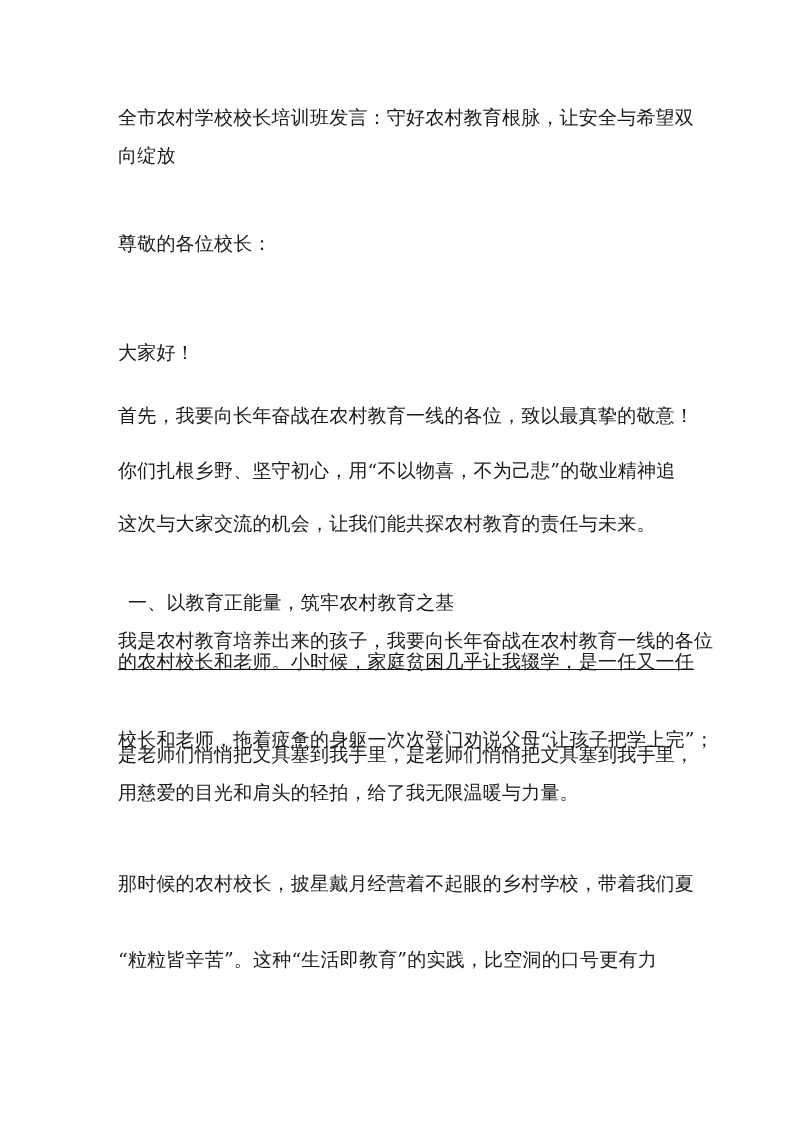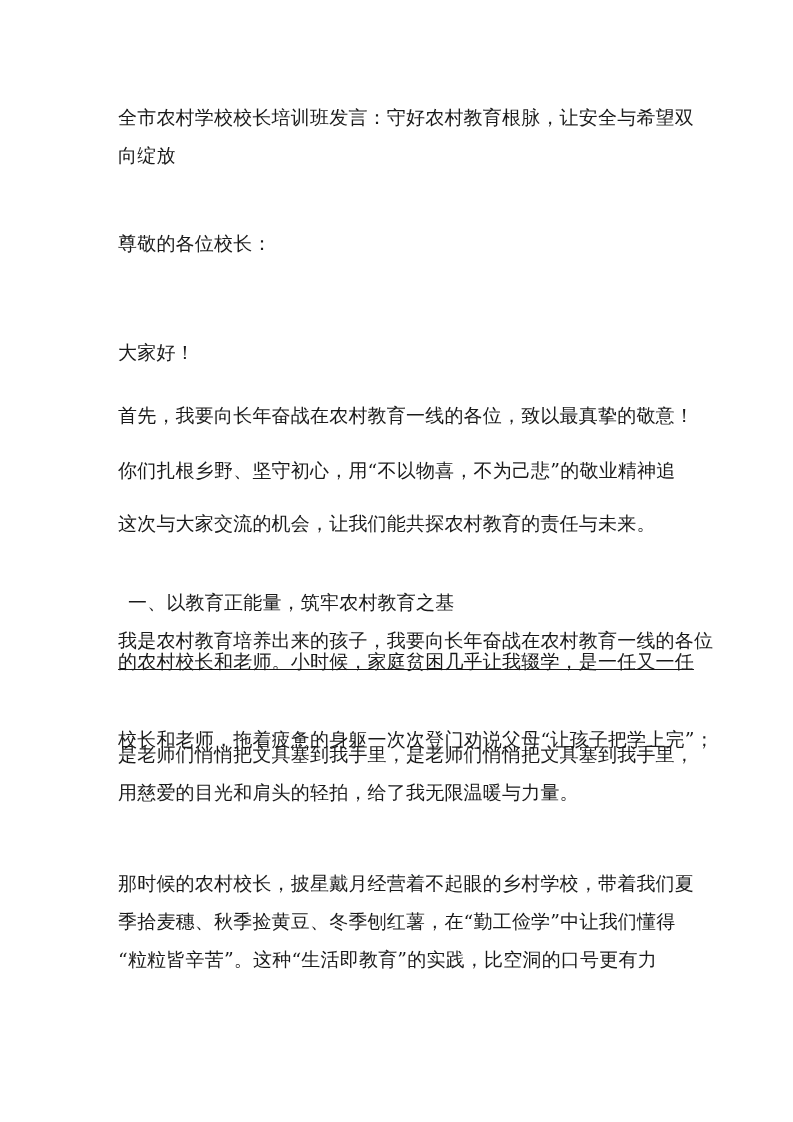--- a/index.html
+++ b/index.html
@@ -51,16 +51,15 @@
   <div class="line" style="top:508px;">这次与大家交流的机会，让我们能共探农村教育的责任与未来。</div>
 
   <div class="line indent" style="top:587px;">一、以教育正能量，筑牢农村教育之基</div>
   <div class="line" style="top:625px;">我是农村教育培养出来的孩子，我要向长年奋战在农村教育一线的各位</div>
   <div class="line" style="top:646px;text-decoration:underline;">的农村校长和老师。小时候，家庭贫困几乎让我辍学，是一任又一任</div>
   <div class="line" style="top:724px;">校长和老师，拖着疲惫的身躯一次次登门劝说父母“让孩子把学上完”；</div>
   <div class="line" style="top:739px;">是老师们悄悄把文具塞到我手里，是老师们悄悄把文具塞到我手里，</div>
   <div class="line" style="top:777px;">用慈爱的目光和肩头的轻拍，给了我无限温暖与力量。</div>
 
   <div class="line" style="top:868px;">那时候的农村校长，披星戴月经营着不起眼的乡村学校，带着我们夏</div>
-  <div class="line" style="top:906px;">季拾麦穗、秋季捡黄豆、冬季刨红薯，在“勤工俭学”中让我们懂得</div>
   <div class="line" style="top:944px;">“粒粒皆辛苦”。这种“生活即教育”的实践，比空洞的口号更有力</div>
 
 </div>
 
 </body></html>

